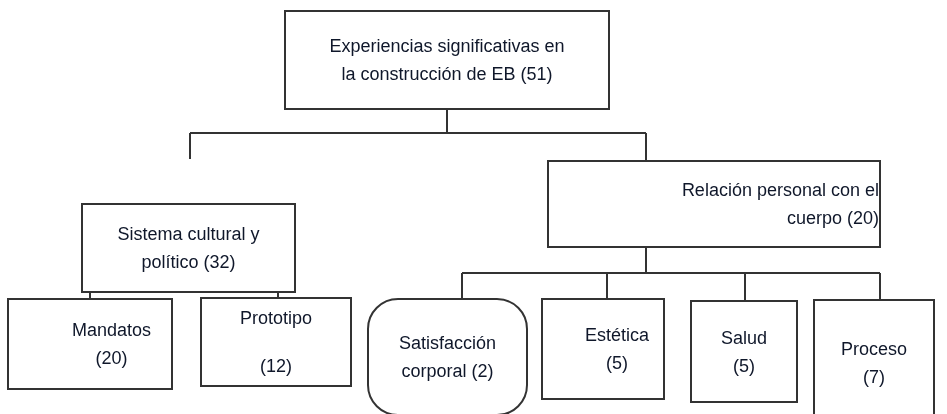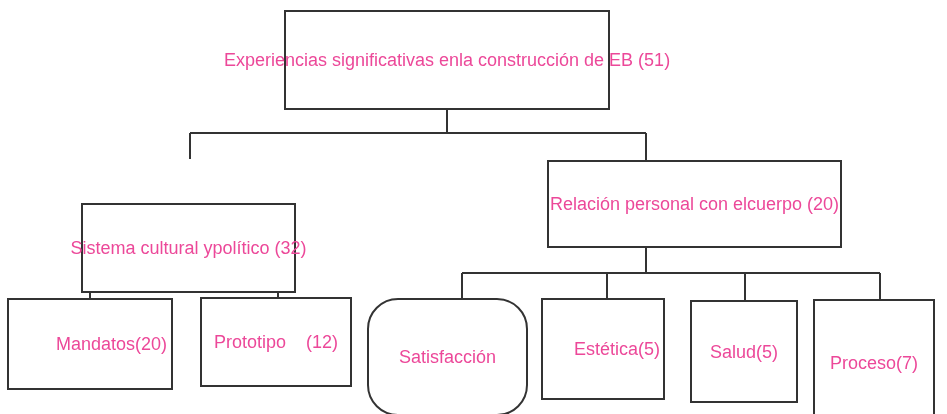--- a/index.html
+++ b/index.html
@@ -21,32 +21,32 @@
     fill: none;
     stroke: #333333;
     stroke-width: 2;
   }
   .node {
     position: absolute;
     box-sizing: border-box;
     background: #ffffff;
     border: 2px solid #333333;
     display: flex;
-    flex-direction: row;
+    flex-direction: column;
     align-items: center;
     justify-content: center;
     text-align: center;
-    color: #ec4899;
+    color: #0f172a;
     font-size: 18px;
     line-height: 28px;
   }
   .node .line { display: block; white-space: nowrap; }
   #node-root        { left: 284px; top:  10px; width: 326px; height: 100px; }
   #node-sistema     { left:  81px; top: 159px; width: 215px; height:  90px; margin-top: 44px; }
-  #node-relacion    { left: 547px; top: 160px; width: 295px; height:  88px; }
+  #node-relacion    { left: 547px; top: 160px; width: 334px; height:  88px; align-items: flex-end; }
   #node-mandatos    { left:   7px; top: 298px; width: 166px; height:  92px; padding-left: 43px; }
   #node-prototipo   { left: 200px; top: 297px; width: 152px; height:  90px; gap: 20px; }
   #node-satisfaccion{ left: 367px; top: 298px; width: 161px; height: 118px; border-radius: 31px; }
   #node-estetica    { left: 541px; top: 298px; width: 124px; height: 102px; padding-left: 28px; }
   #node-salud       { left: 690px; top: 300px; width: 108px; height: 103px; }
   #node-proceso     { left: 813px; top: 299px; width: 122px; height: 128px; }
 </style>
 </head>
 <body>
 
@@ -78,20 +78,21 @@
     <span class="line">(20)</span>
   </div>
 
   <div class="node" id="node-prototipo">
     <span class="line">Prototipo</span>
     <span class="line">(12)</span>
   </div>
 
   <div class="node" id="node-satisfaccion">
     <span class="line">Satisfacción</span>
+    <span class="line">corporal (2)</span>
   </div>
 
   <div class="node" id="node-estetica">
     <span class="line">Estética</span>
     <span class="line">(5)</span>
   </div>
 
   <div class="node" id="node-salud">
     <span class="line">Salud</span>
     <span class="line">(5)</span>

